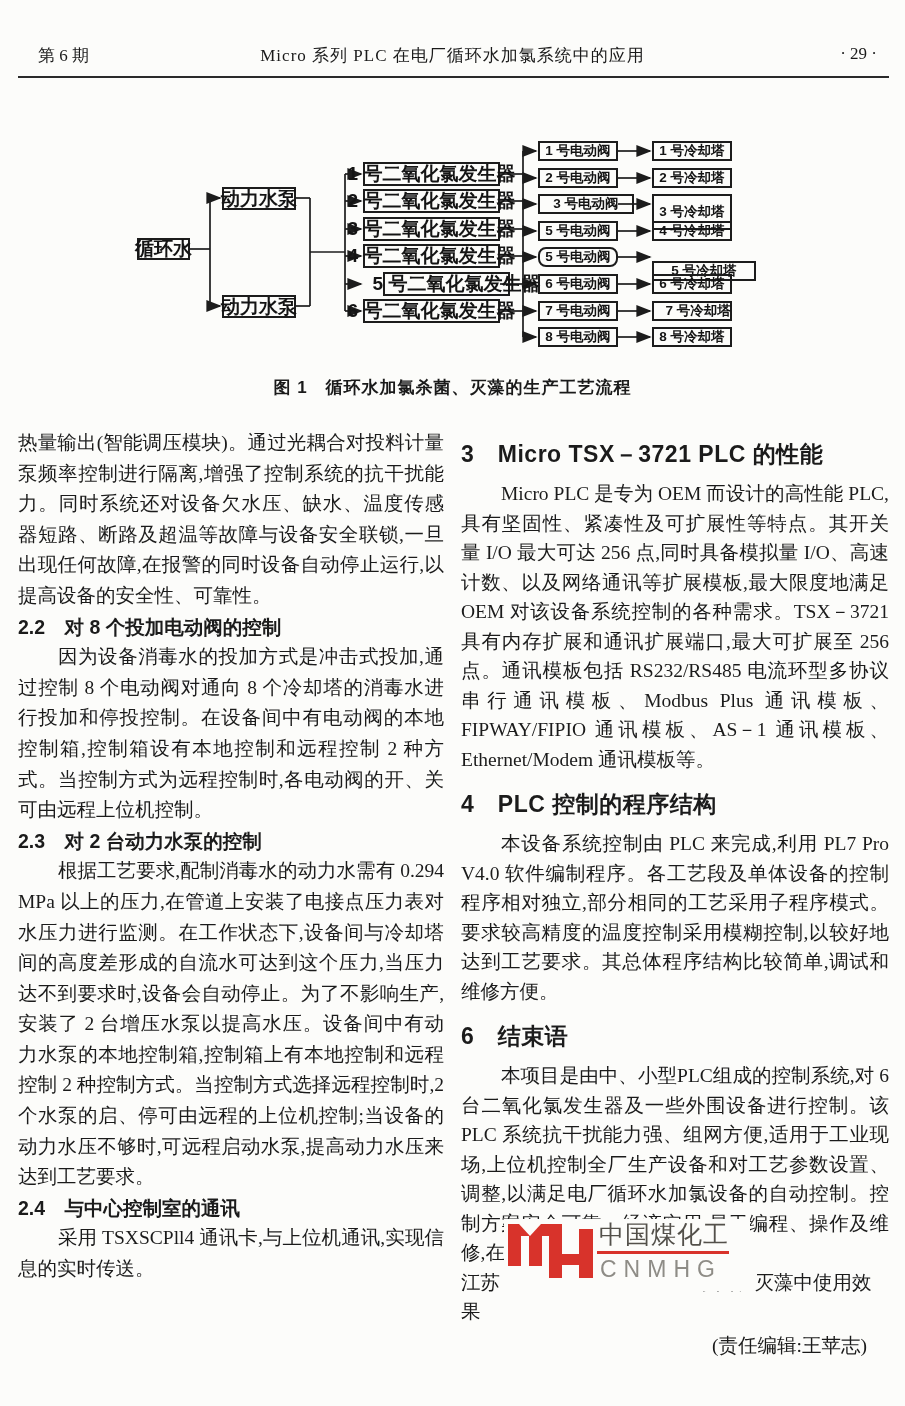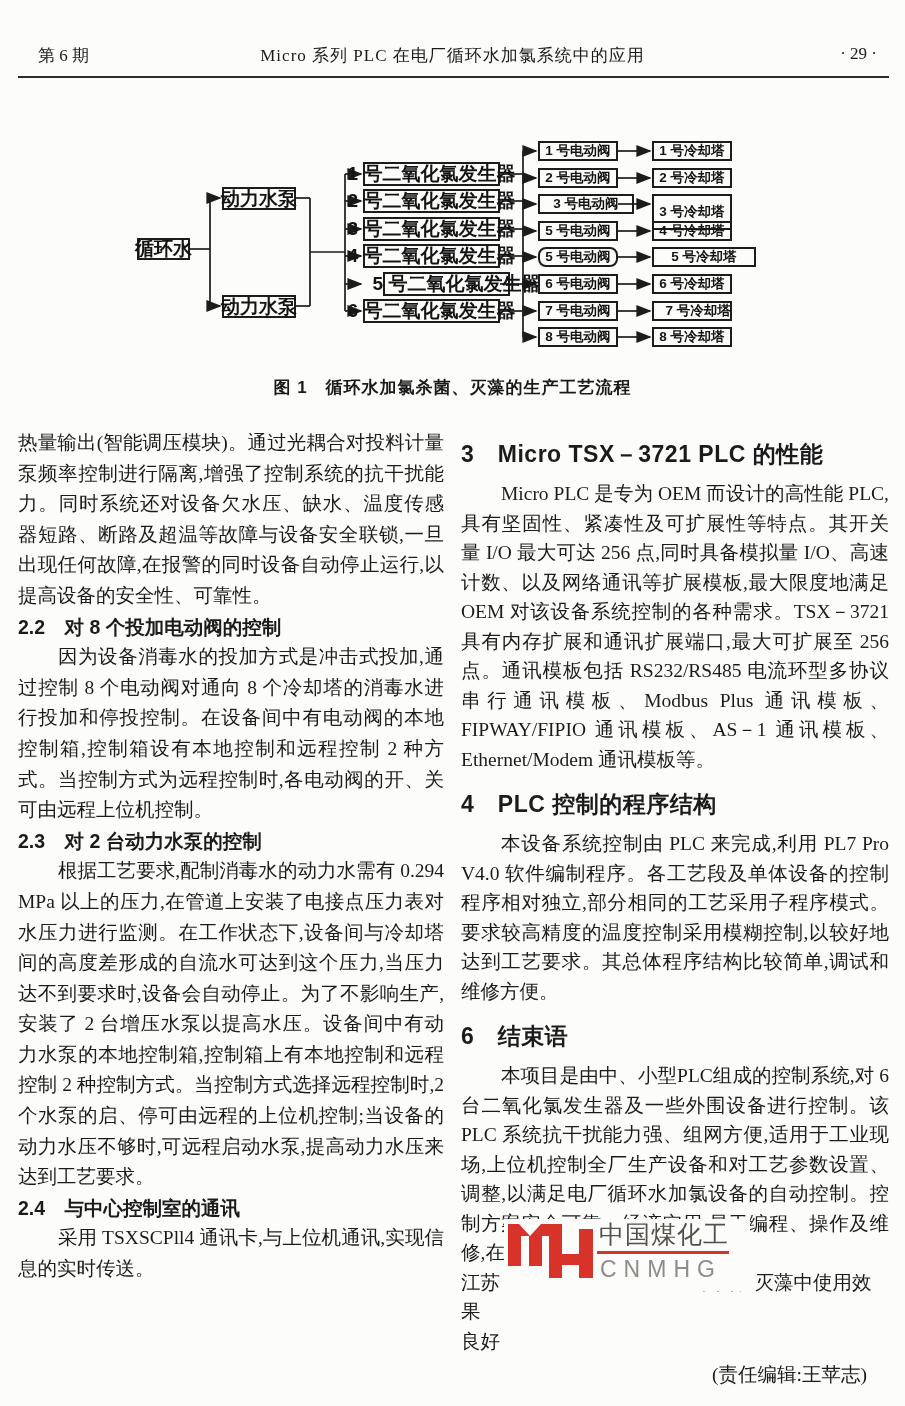--- a/index.html
+++ b/index.html
@@ -140,21 +140,21 @@
     <div class="dbox small" style="left:538px;top:221px;width:80px;height:20px;">5 号电动阀</div>
     <div class="dbox small" style="left:538px;top:247px;width:80px;height:20px;border-radius:8px;">5 号电动阀</div>
     <div class="dbox small" style="left:538px;top:274px;width:80px;height:20px;">6 号电动阀</div>
     <div class="dbox small" style="left:538px;top:301px;width:80px;height:20px;">7 号电动阀</div>
     <div class="dbox small" style="left:538px;top:327px;width:80px;height:20px;">8 号电动阀</div>
 
     <div class="dbox small" style="left:652px;top:141px;width:80px;height:20px;">1 号冷却塔</div>
     <div class="dbox small" style="left:652px;top:168px;width:80px;height:20px;">2 号冷却塔</div>
     <div class="dbox small" style="left:652px;top:194px;width:80px;height:36px;">3 号冷却塔</div>
     <div class="dbox small" style="left:652px;top:221px;width:80px;height:20px;">4 号冷却塔</div>
-    <div class="dbox small" style="left:652px;top:247px;width:104px;height:20px;">5 号冷却塔</div>
+    <div class="dbox small" style="left:652px;top:261px;width:104px;height:20px;">5 号冷却塔</div>
     <div class="dbox small" style="left:652px;top:274px;width:80px;height:20px;">6 号冷却塔</div>
     <div class="dbox small" style="left:652px;top:301px;width:80px;height:20px;padding-left:12px;">7 号冷却塔</div>
     <div class="dbox small" style="left:652px;top:327px;width:80px;height:20px;">8 号冷却塔</div>
   </div>
 
   <div class="fig-caption">图 1　循环水加氯杀菌、灭藻的生产工艺流程</div>
 
   <div class="col col-left">
     <p>热量输出(智能调压模块)。通过光耦合对投料计量泵频率控制进行隔离,增强了控制系统的抗干扰能力。同时系统还对设备欠水压、缺水、温度传感器短路、断路及超温等故障与设备安全联锁,一旦出现任何故障,在报警的同时设备自动停止运行,以提高设备的安全性、可靠性。</p>
     <p class="subhead">2.2　对 8 个投加电动阀的控制</p>
@@ -166,21 +166,20 @@
   </div>
 
   <div class="col col-right">
     <p class="bighead">3　Micro TSX－3721 PLC 的性能</p>
     <p class="indent">Micro PLC 是专为 OEM 而设计的高性能 PLC,具有坚固性、紧凑性及可扩展性等特点。其开关量 I/O 最大可达 256 点,同时具备模拟量 I/O、高速计数、以及网络通讯等扩展模板,最大限度地满足 OEM 对该设备系统控制的各种需求。TSX－3721 具有内存扩展和通讯扩展端口,最大可扩展至 256 点。通讯模板包括 RS232/RS485 电流环型多协议串行通讯模板、Modbus Plus 通讯模板、FIPWAY/FIPIO 通讯模板、AS－1 通讯模板、Ethernet/Modem 通讯模板等。</p>
     <p class="bighead">4　PLC 控制的程序结构</p>
     <p class="indent">本设备系统控制由 PLC 来完成,利用 PL7 Pro V4.0 软件编制程序。各工艺段及单体设备的控制程序相对独立,部分相同的工艺采用子程序模式。要求较高精度的温度控制采用模糊控制,以较好地达到工艺要求。其总体程序结构比较简单,调试和维修方便。</p>
     <p class="bighead">6　结束语</p>
     <p class="indent">本项目是由中、小型PLC组成的控制系统,对 6 台二氧化氯发生器及一些外围设备进行控制。该 PLC 系统抗干扰能力强、组网方便,适用于工业现场,上位机控制全厂生产设备和对工艺参数设置、调整,以满足电厂循环水加氯设备的自动控制。控制方案安全可靠、经济实用,易于编程、操作及维修,在</p>
     <p class="p5line"><span>江苏</span><span class="wm-spacer"></span><span>杀菌、灭藻中使用效果</span></p>
-    <p class="p5line">良好</p>
     <p class="editor-line">(责任编辑:王苹志)</p>
   </div>
 
   <div class="watermark">
     <svg class="wm-logo" width="86" height="54" viewBox="0 0 86 54">
       <g fill="#d8332b">
         <rect x="0" y="0" width="54" height="12"></rect>
         <rect x="0" y="12" width="13" height="30"></rect>
         <rect x="21" y="12" width="13" height="30"></rect>
         <rect x="41" y="0" width="13" height="54"></rect>

